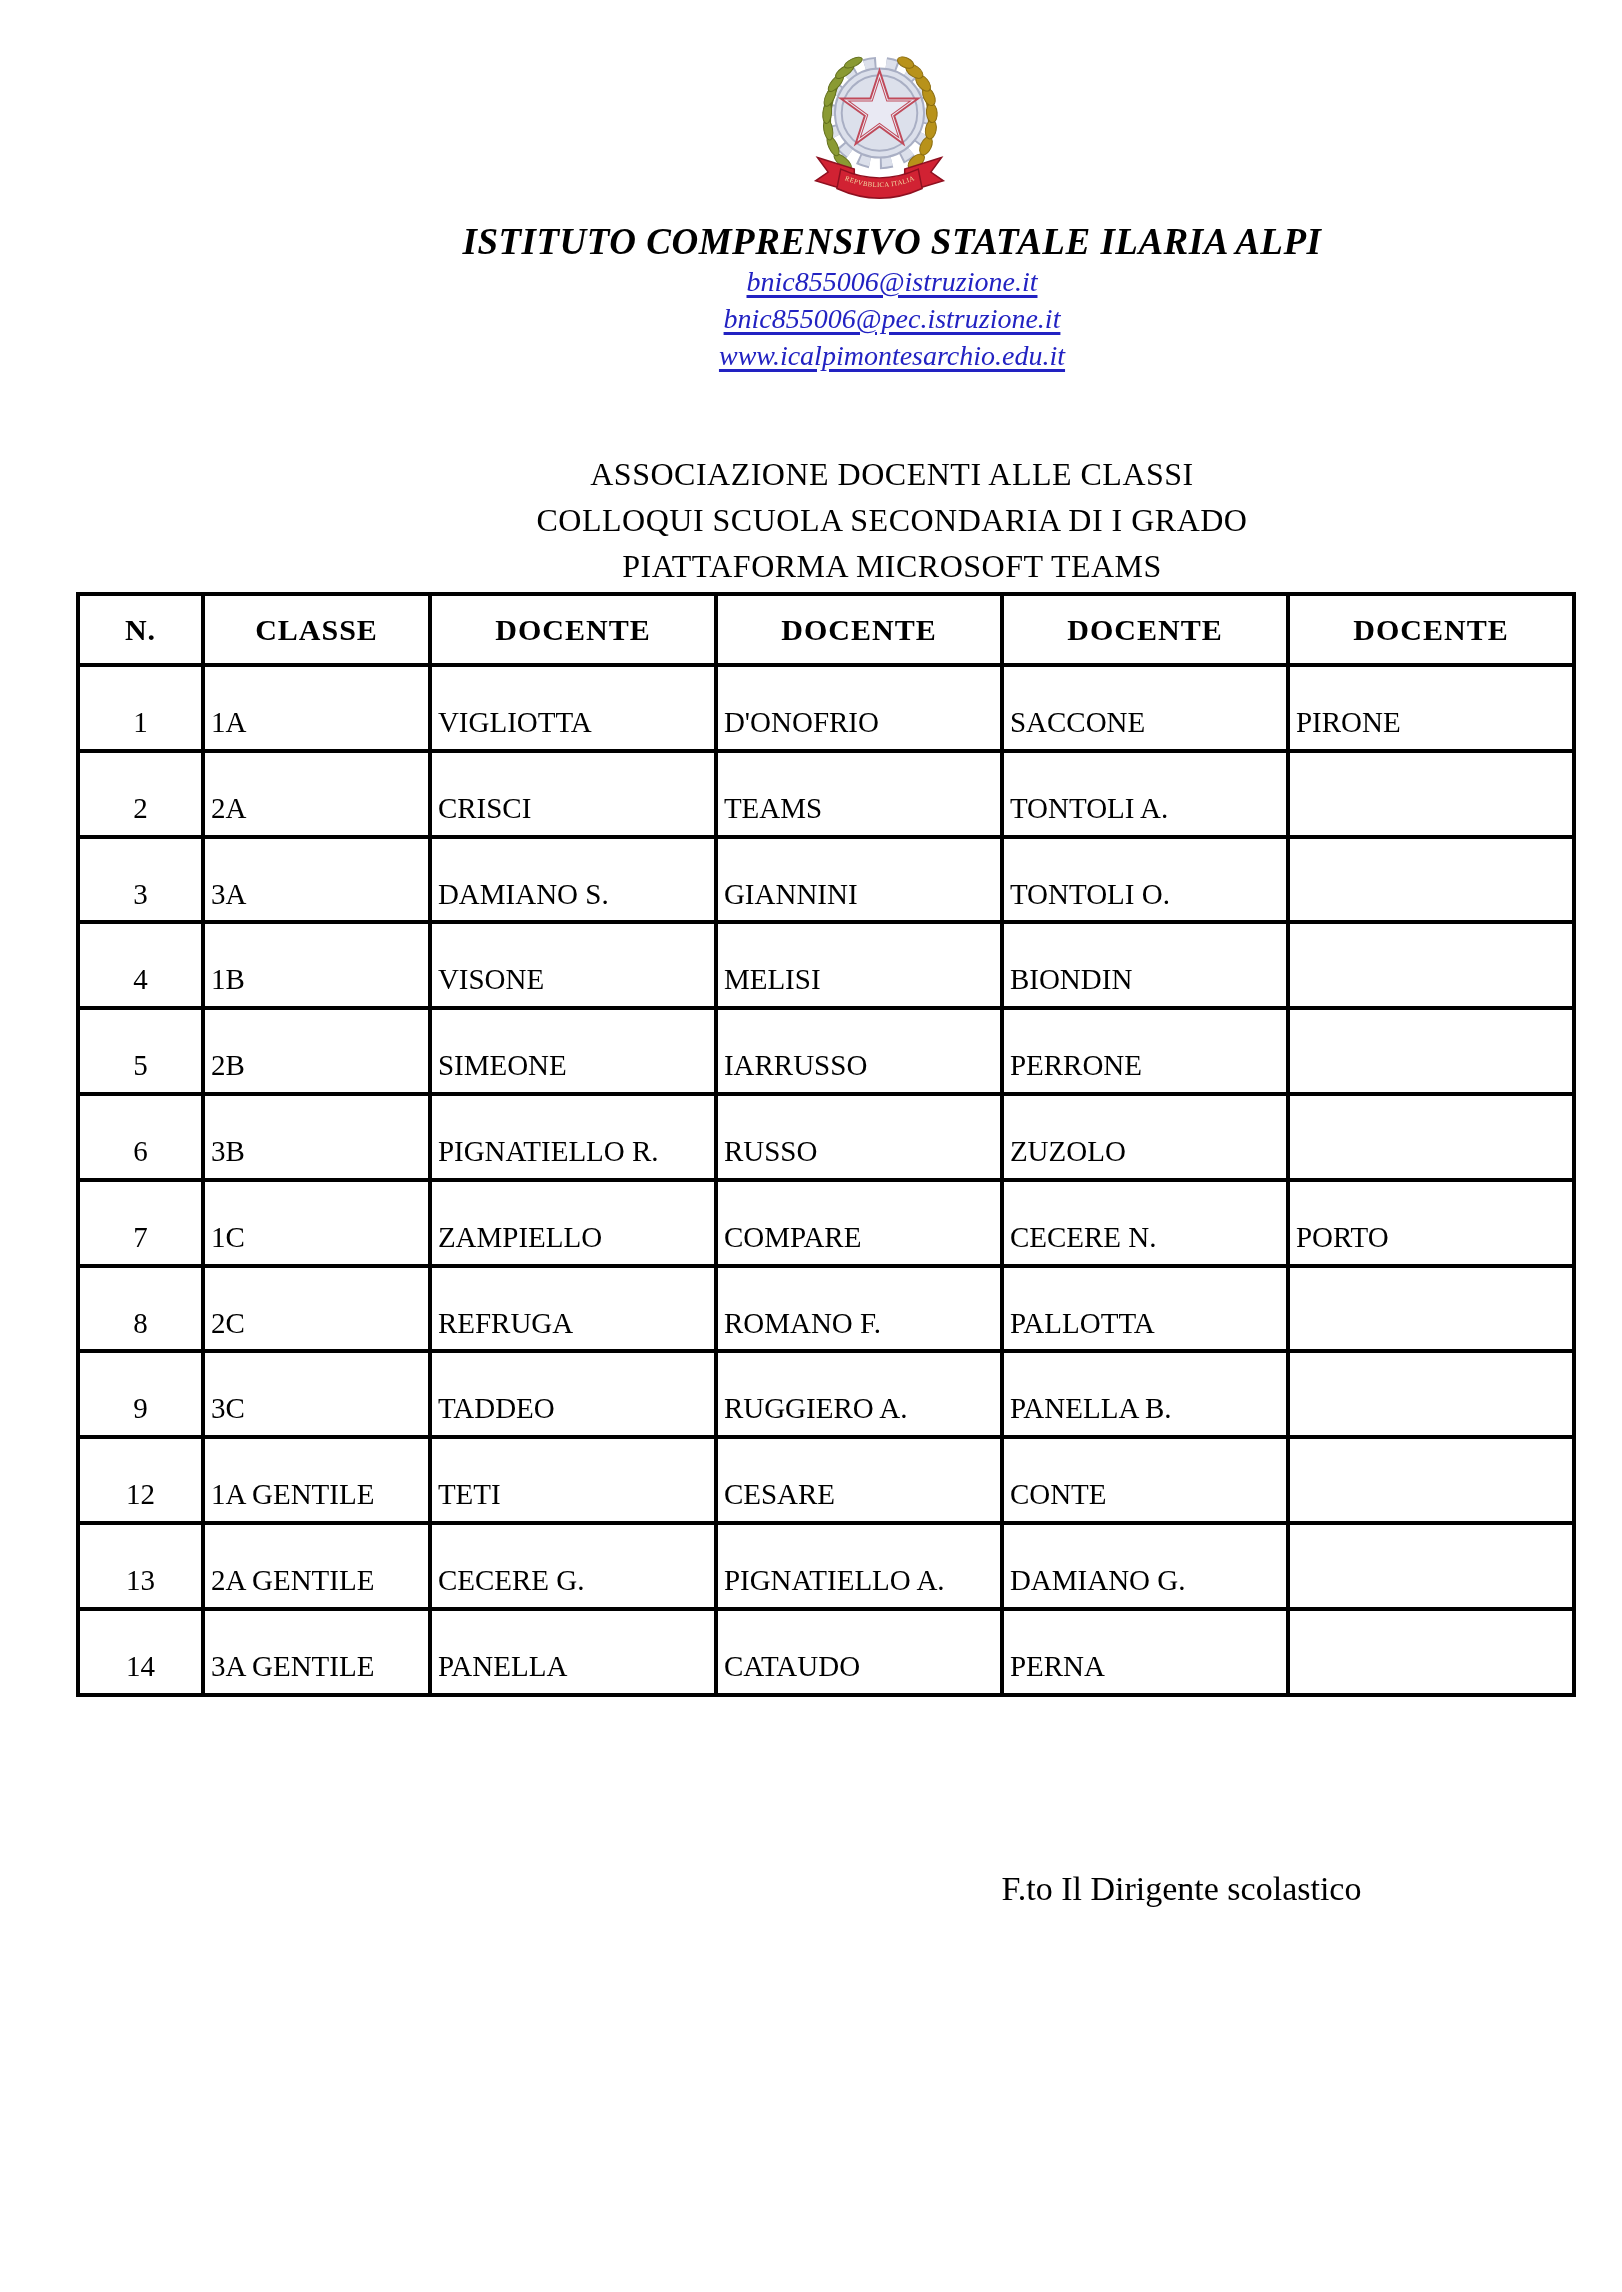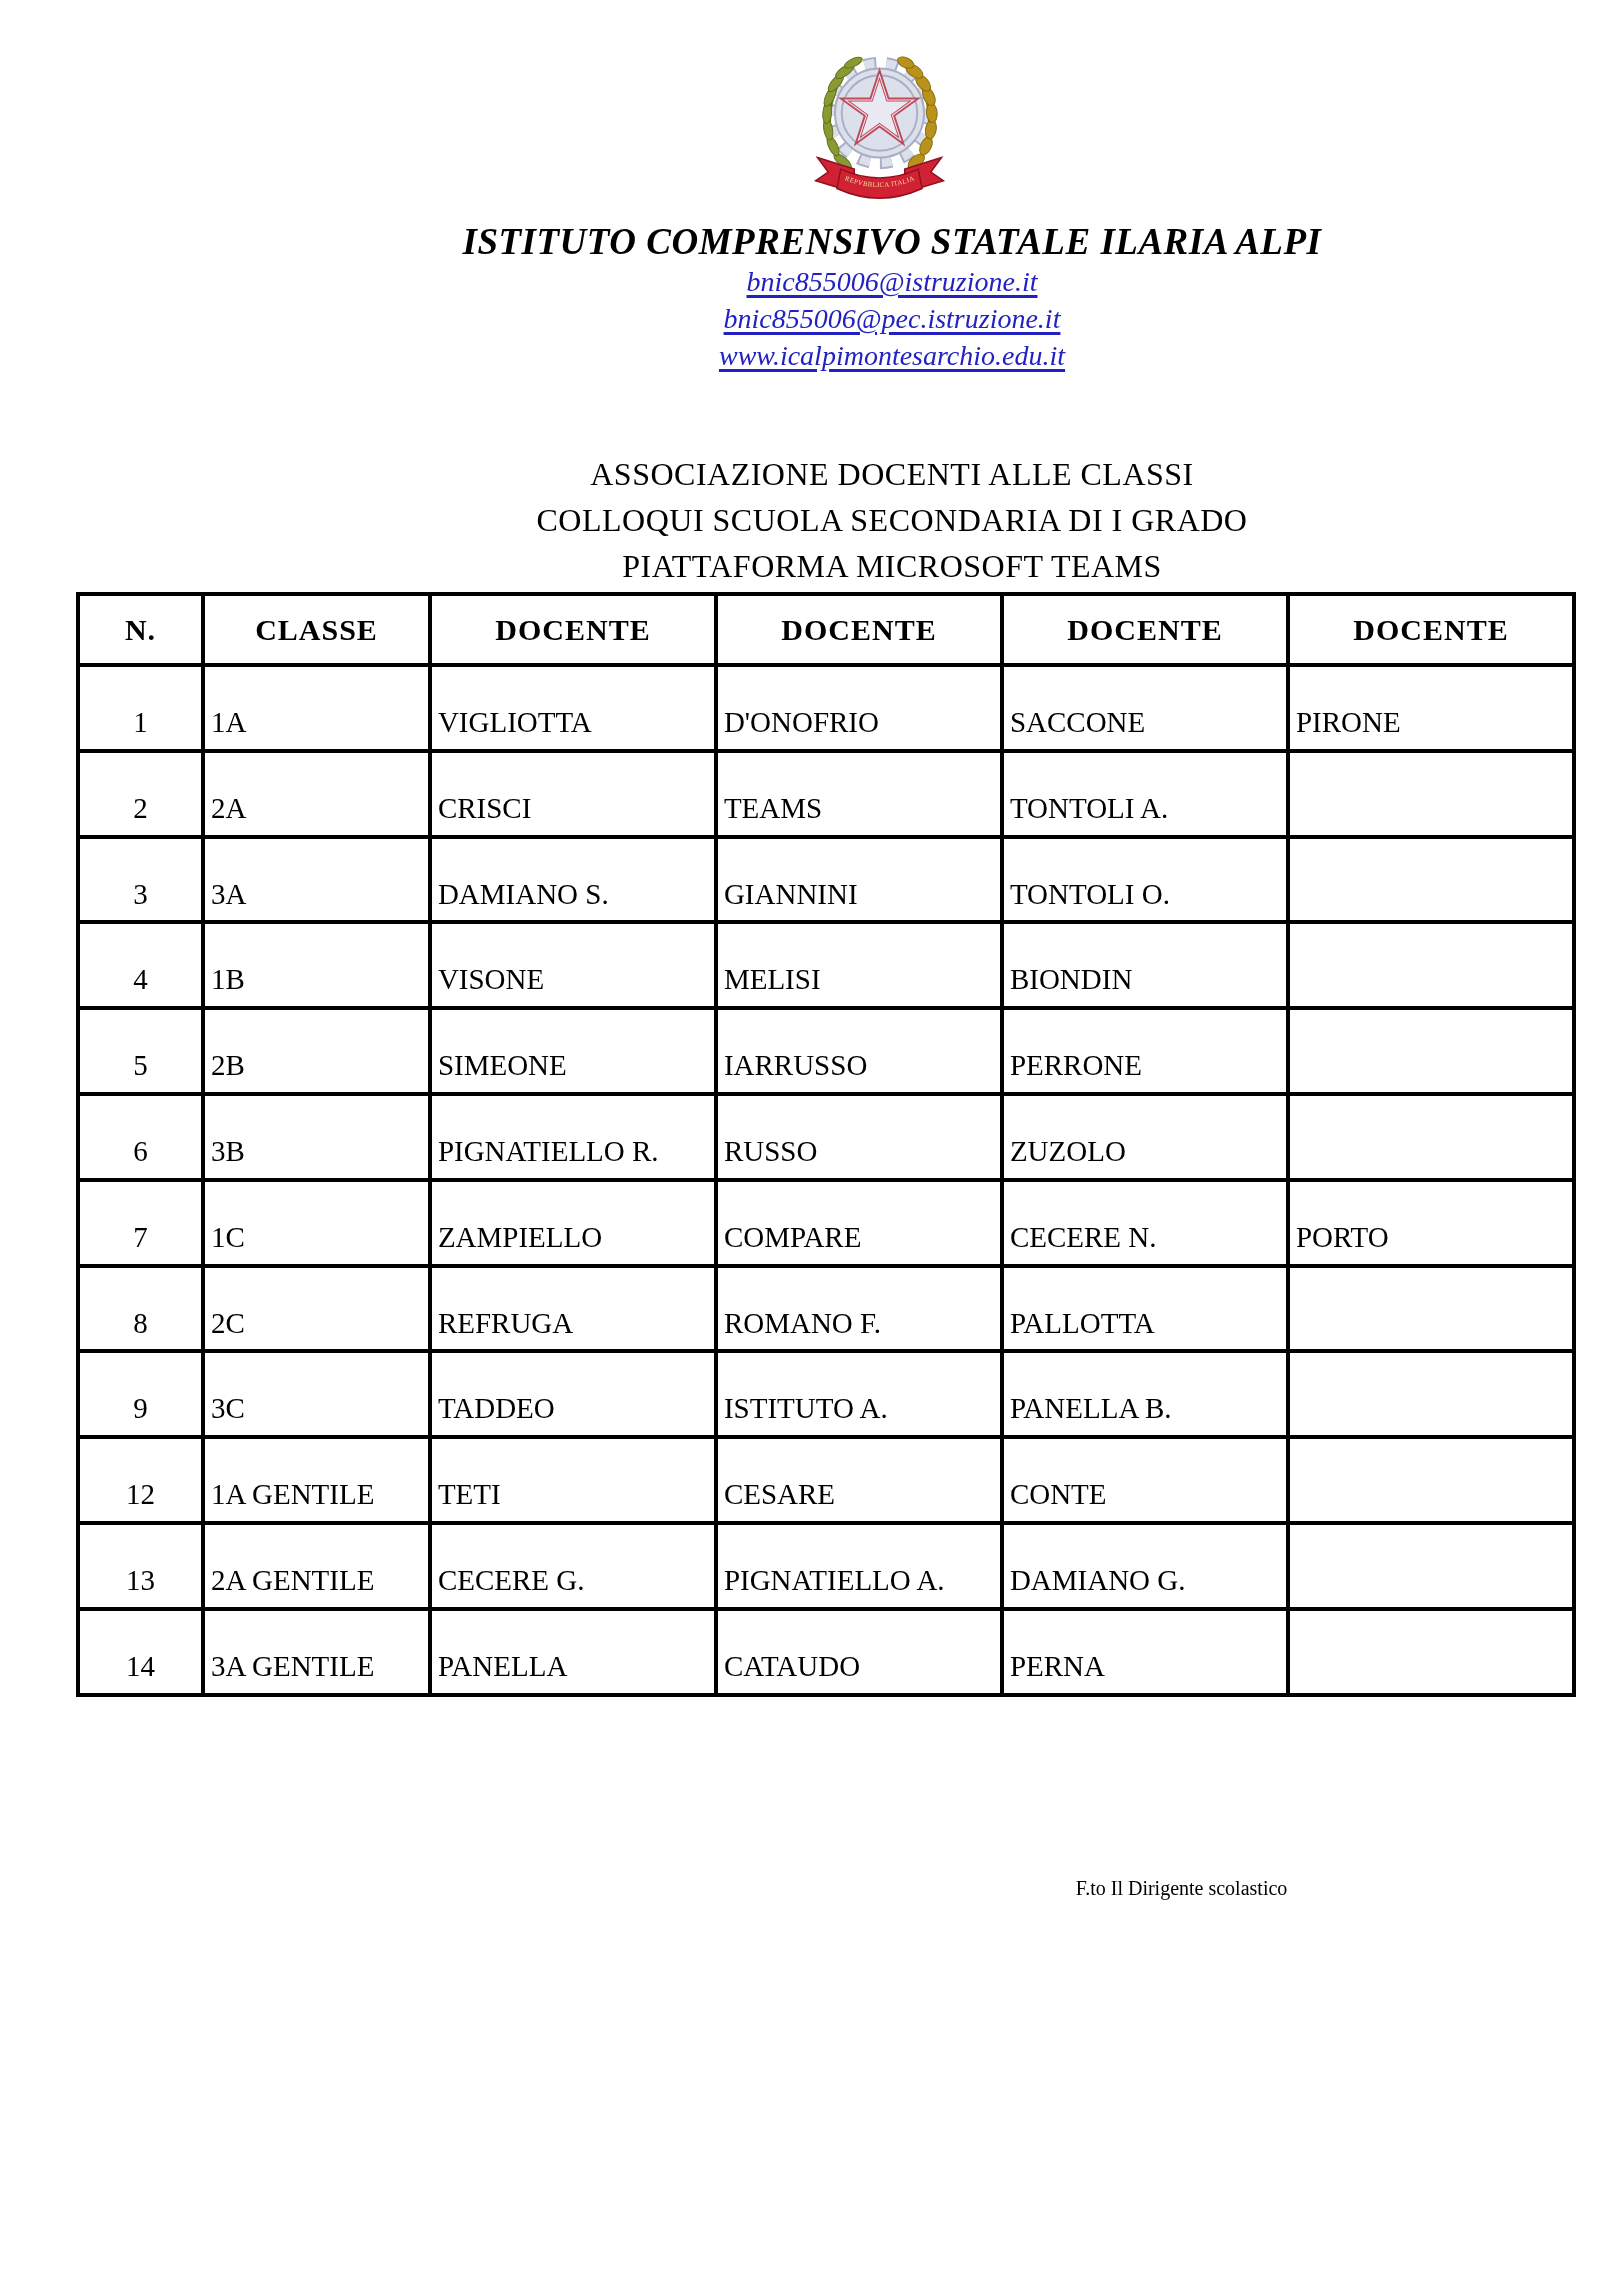--- a/index.html
+++ b/index.html
@@ -51,21 +51,21 @@
     height:72px;
     vertical-align:bottom;
     text-align:left;
     padding:0 5.9px 9.8px 5.9px;
   }
   table.assoc td.num{text-align:center;}
   col.c-n{width:125px;} col.c-classe{width:227px;} col.c-doc{width:286px;}
   
   #footer{
     position:absolute;left:966px;top:1862px;width:431px;
-    text-align:center;font-size:20px;line-height:53px;
+    text-align:center;font-size:34px;line-height:53px;
   }
   
   .gear-teeth{stroke:var(--gear_gray);}
   .gear-teeth-edge{stroke:var(--gear_stroke);}
   .gear-body{fill:var(--gear_gray);stroke:var(--gear_stroke);}
   .gear-ring{fill:none;stroke:var(--gear_stroke);}
   .star{fill:#e9e9f3;stroke:var(--star_red);stroke-width:2;}
   .star-inner{fill:none;stroke:var(--star_red);stroke-width:1.3;}
   .olive-stem{fill:none;stroke:var(--olive_dark);stroke-width:3;}
   .olive-leaf{fill:var(--olive);stroke:var(--olive_dark);stroke-width:1;}
@@ -218,21 +218,21 @@
           <td>2C</td>
           <td>REFRUGA</td>
           <td>ROMANO F.</td>
           <td>PALLOTTA</td>
           <td></td>
         </tr>
         <tr>
           <td class="num">9</td>
           <td>3C</td>
           <td>TADDEO</td>
-          <td>ISTITUTO A.</td>
+          <td>RUGGIERO A.</td>
           <td>PANELLA B.</td>
           <td></td>
         </tr>
         <tr>
           <td class="num">12</td>
           <td>1A GENTILE</td>
           <td>TETI</td>
           <td>CESARE</td>
           <td>CONTE</td>
           <td></td>

